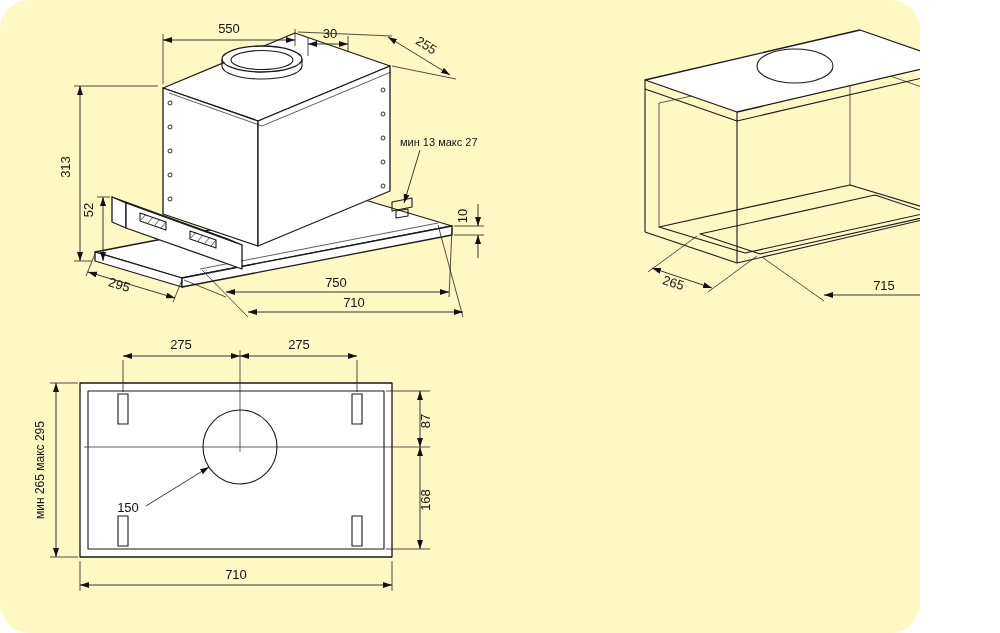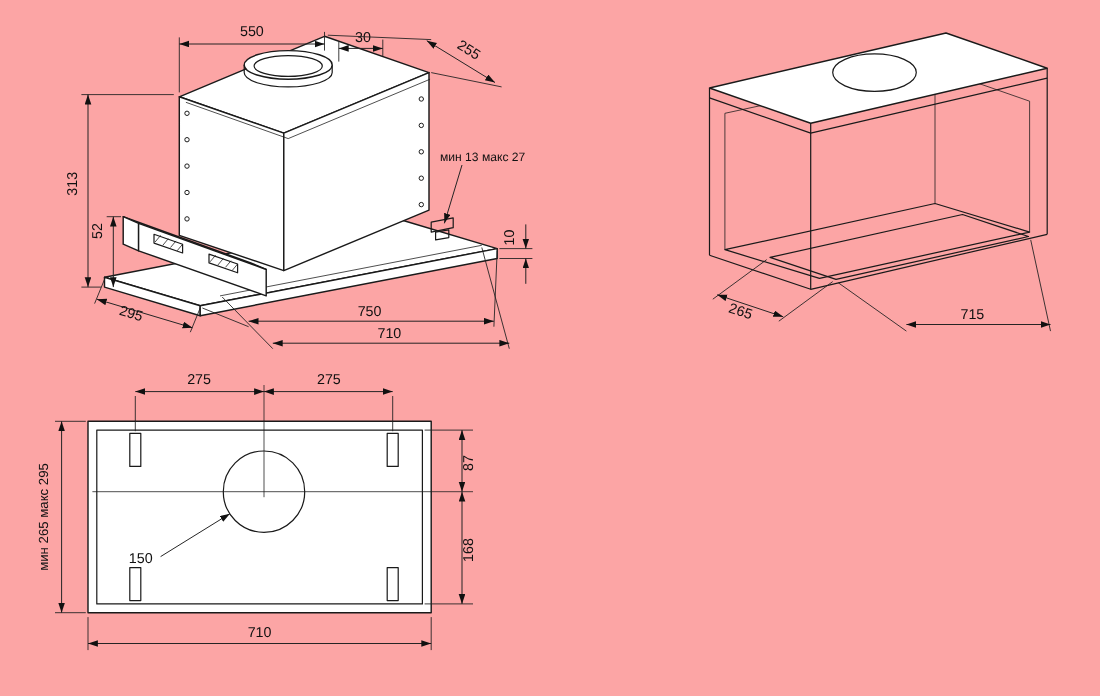--- a/index.html
+++ b/index.html
@@ -1,16 +1,16 @@
 <!DOCTYPE html>
 <html><head>
 <meta charset="utf-8">
 <style>
   html,body{margin:0;padding:0;background:#ffffff;}
-  .stage{width:1000px;height:633px;background:#fca5a5;position:relative;overflow:hidden;}
+  .stage{width:920px;height:633px;background:#fef9c3;position:relative;overflow:hidden;border-radius:29px;}
   svg{display:block;}
   .ol   {fill:#ffffff;stroke:#1a1a1a;stroke-width:1.3;stroke-linejoin:round;}
   .ol2  {fill:none;stroke:#1a1a1a;stroke-width:1.1;stroke-linejoin:round;}
   .thin {fill:none;stroke:#1a1a1a;stroke-width:0.7;}
   .dim  {fill:none;stroke:#222222;stroke-width:0.9;}
   .ext  {fill:none;stroke:#222222;stroke-width:0.8;}
   .hatch{fill:none;stroke:#1a1a1a;stroke-width:0.7;}
   .scr  {fill:none;stroke:#1a1a1a;stroke-width:0.9;}
   text.d{font:13px "Liberation Sans", sans-serif;fill:#111;}
   text.s{font:11px "Liberation Sans", sans-serif;fill:#111;}

